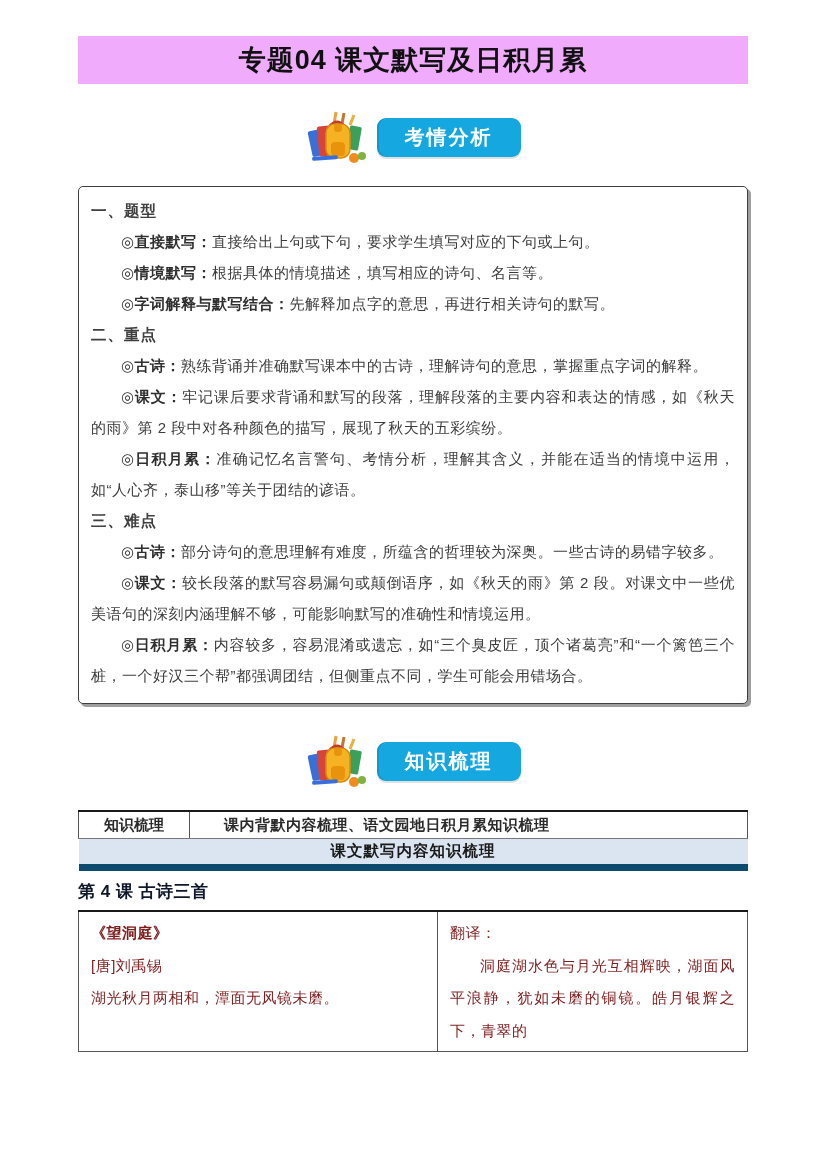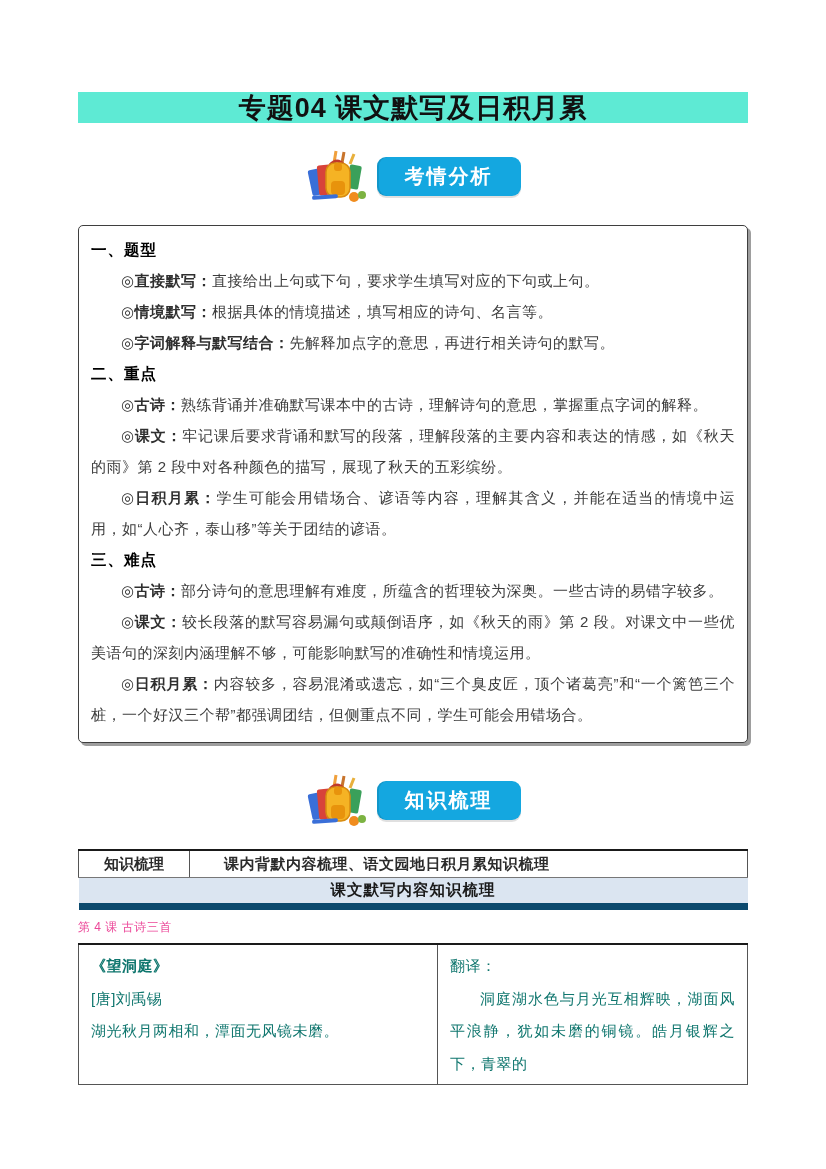--- a/index.html
+++ b/index.html
@@ -2,22 +2,22 @@
 <html><head>
 <meta charset="utf-8">
 <style>
   html,body{margin:0;padding:0;background:#ffffff;}
   body{
     width:826px;height:1169px;position:relative;overflow:hidden;
     font-family:"Liberation Sans","DejaVu Sans",sans-serif;
     color:#3c3c3c;
   }
   .banner{
-    margin:92px 0 0 78px;width:670px;height:31px;
-    background:#5eead4;display:flex;align-items:center;justify-content:center;
+    margin:36px 0 0 78px;width:670px;height:48px;
+    background:#f0abfc;display:flex;align-items:center;justify-content:center;
   }
   .banner-title{
     font-size:27px;font-weight:bold;color:#111;letter-spacing:1px;
   }
   .badge-row{
     width:670px;margin:26px 0 0 78px;
     display:flex;align-items:center;justify-content:center;gap:9px;height:54px;
   }
   .badge-row.second{margin-top:30px;}
   .badge{
@@ -26,21 +26,21 @@
     box-shadow:0 2px 0 rgba(0,0,0,0.12), inset 2px 0 0 rgba(0,0,0,0.10);
   }
   .analysis-box{
     box-sizing:border-box;width:670px;margin:22px 0 0 78px;
     border:1.5px solid #3f3f3f;border-radius:5px;
     box-shadow:3px 3px 0 #9e9e9e;
     padding:8px 12px 12px 12px;
     background:#fff;
   }
   .analysis-box .sec-heading{
-    color:#000000;font-weight:bold;font-size:15.5px;line-height:31px;
+    color:#404040;font-weight:bold;font-size:15.5px;line-height:31px;
     letter-spacing:1px;margin:0;
   }
   .analysis-box p.item{
     margin:0;font-size:15px;line-height:31px;text-indent:2em;
     letter-spacing:0.5px;color:#3c3c3c;text-align:justify;
   }
   .analysis-box p.item b{color:#2f2f2f;}
   table{border-collapse:collapse;table-layout:fixed;}
   .summary-table{
     width:670px;margin:22px 0 0 78px;font-size:15px;
@@ -57,26 +57,26 @@
   .summary-table .r1 .c2{
     padding-left:34px;border-right:1px solid #555;color:#2b2b2b;font-weight:bold;
     letter-spacing:0.5px;
   }
   .summary-table .r2 td{
     background:#dbe5f1;height:25px;text-align:center;vertical-align:middle;
     font-weight:bold;color:#1a1a1a;font-size:15.5px;letter-spacing:1px;
     border-bottom:7px solid #0c4a6e;
   }
   .lesson-heading{
-    margin:9px 0 7px 78px;font-size:12px;color:#ec4899;letter-spacing:0.5px;
+    margin:9px 0 7px 78px;font-size:17px;color:#0f172a;letter-spacing:0.5px;font-weight:bold;
   }
   .poem-table{width:670px;margin:0 0 0 78px;font-size:15px;}
   .poem-table td{
     vertical-align:top;padding:5px 12px 4px 12px;line-height:32.5px;
-    letter-spacing:0.5px;color:#0f766e;
+    letter-spacing:0.5px;color:#7f1d1d;
   }
   .poem-table .left{
     width:334px;border:1px solid #555;border-top:2px solid #1a1a1a;
     border-bottom:1.5px solid #555;
   }
   .poem-table .right{
     border:1px solid #555;border-top:2px solid #1a1a1a;
     border-bottom:1.5px solid #555;
   }
   .poem-table p{margin:0;}
@@ -114,21 +114,21 @@
 
 <div class="analysis-box">
   <p class="sec-heading">一、题型</p>
   <p class="item"><b>◎直接默写：</b><span>直接给出上句或下句，要求学生填写对应的下句或上句。</span></p>
   <p class="item"><b>◎情境默写：</b><span>根据具体的情境描述，填写相应的诗句、名言等。</span></p>
   <p class="item"><b>◎字词解释与默写结合：</b><span>先解释加点字的意思，再进行相关诗句的默写。</span></p>
 
   <p class="sec-heading">二、重点</p>
   <p class="item"><b>◎古诗：</b><span>熟练背诵并准确默写课本中的古诗，理解诗句的意思，掌握重点字词的解释。</span></p>
   <p class="item"><b>◎课文：</b><span>牢记课后要求背诵和默写的段落，理解段落的主要内容和表达的情感，如《秋天的雨》第 2 段中对各种颜色的描写，展现了秋天的五彩缤纷。</span></p>
-  <p class="item"><b>◎日积月累：</b><span>学生可能会用错场合、谚语等内容，理解其含义，并能在适当的情境中运用，如“人心齐，泰山移”等关于团结的谚语。</span></p>
+  <p class="item"><b>◎日积月累：</b><span>准确记忆名言警句、考情分析，理解其含义，并能在适当的情境中运用，如“人心齐，泰山移”等关于团结的谚语。</span></p>
 
   <p class="sec-heading">三、难点</p>
   <p class="item"><b>◎古诗：</b><span>部分诗句的意思理解有难度，所蕴含的哲理较为深奥。一些古诗的易错字较多。</span></p>
   <p class="item"><b>◎课文：</b><span>较长段落的默写容易漏句或颠倒语序，如《秋天的雨》第 2 段。对课文中一些优美语句的深刻内涵理解不够，可能影响默写的准确性和情境运用。</span></p>
   <p class="item"><b>◎日积月累：</b><span>内容较多，容易混淆或遗忘，如“三个臭皮匠，顶个诸葛亮”和“一个篱笆三个桩，一个好汉三个帮”都强调团结，但侧重点不同，学生可能会用错场合。</span></p>
 </div>
 
 <div class="badge-row second">
   <span class="icon-wrap">
     <svg viewBox="0 0 62 54" width="62" height="54">

